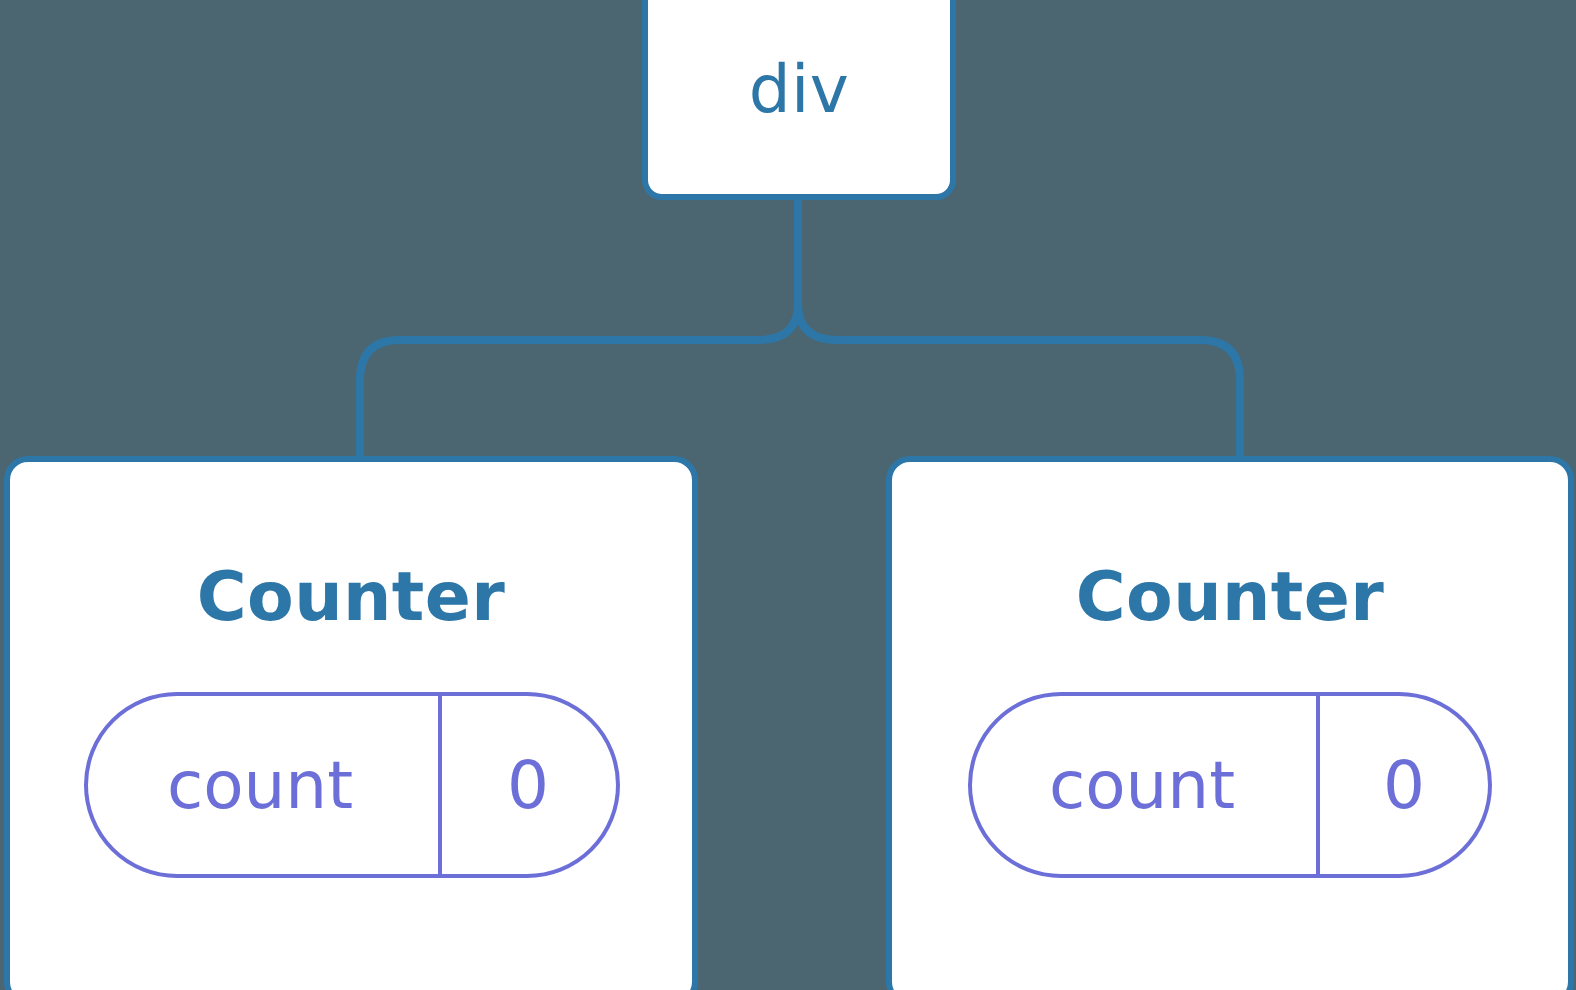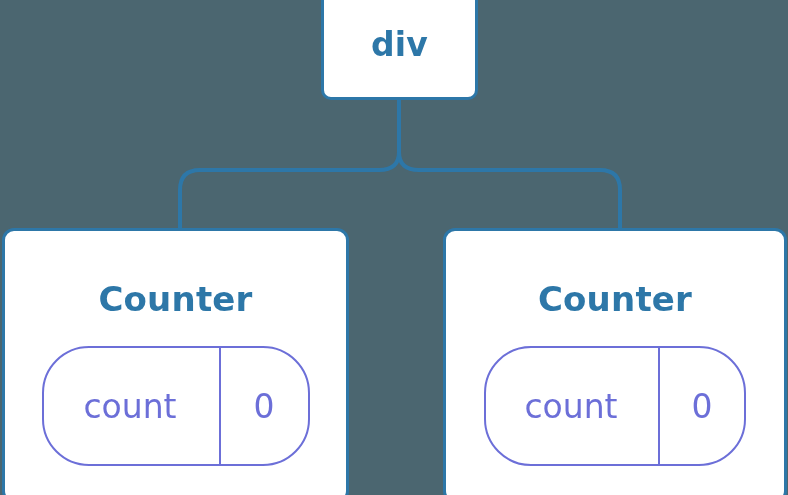--- a/index.html
+++ b/index.html
@@ -43,21 +43,21 @@
     z-index: 2;
     display: flex;
     align-items: center;
     justify-content: center;
   }
   .root-label {
     color: #2d77a8;
     font-size: 33px;
     line-height: 1;
     letter-spacing: 0.2px;
-    font-weight: 700;
+    font-weight: 400;
   }
 
   
   .component-card {
     position: absolute;
     top: 228px;
     height: 275px;
     box-sizing: border-box;
     background: #ffffff;
     border: 3px solid #2d77a8;
@@ -81,21 +81,21 @@
     font-size: 34px;
     line-height: 1;
     letter-spacing: 0.2px;
     margin-top: 51px;
     font-weight: 700;
   }
 
   
   .state-pill {
     margin-top: 30px;
-    height: 120px;
+    height: 93px;
     box-sizing: border-box;
     border: 2px solid #6c6fd8;
     border-radius: 47px;
     display: flex;
     align-items: stretch;
     background: transparent;
   }
   .pill-left  { width: 268px; }
   .pill-right { width: 262px; }
 

